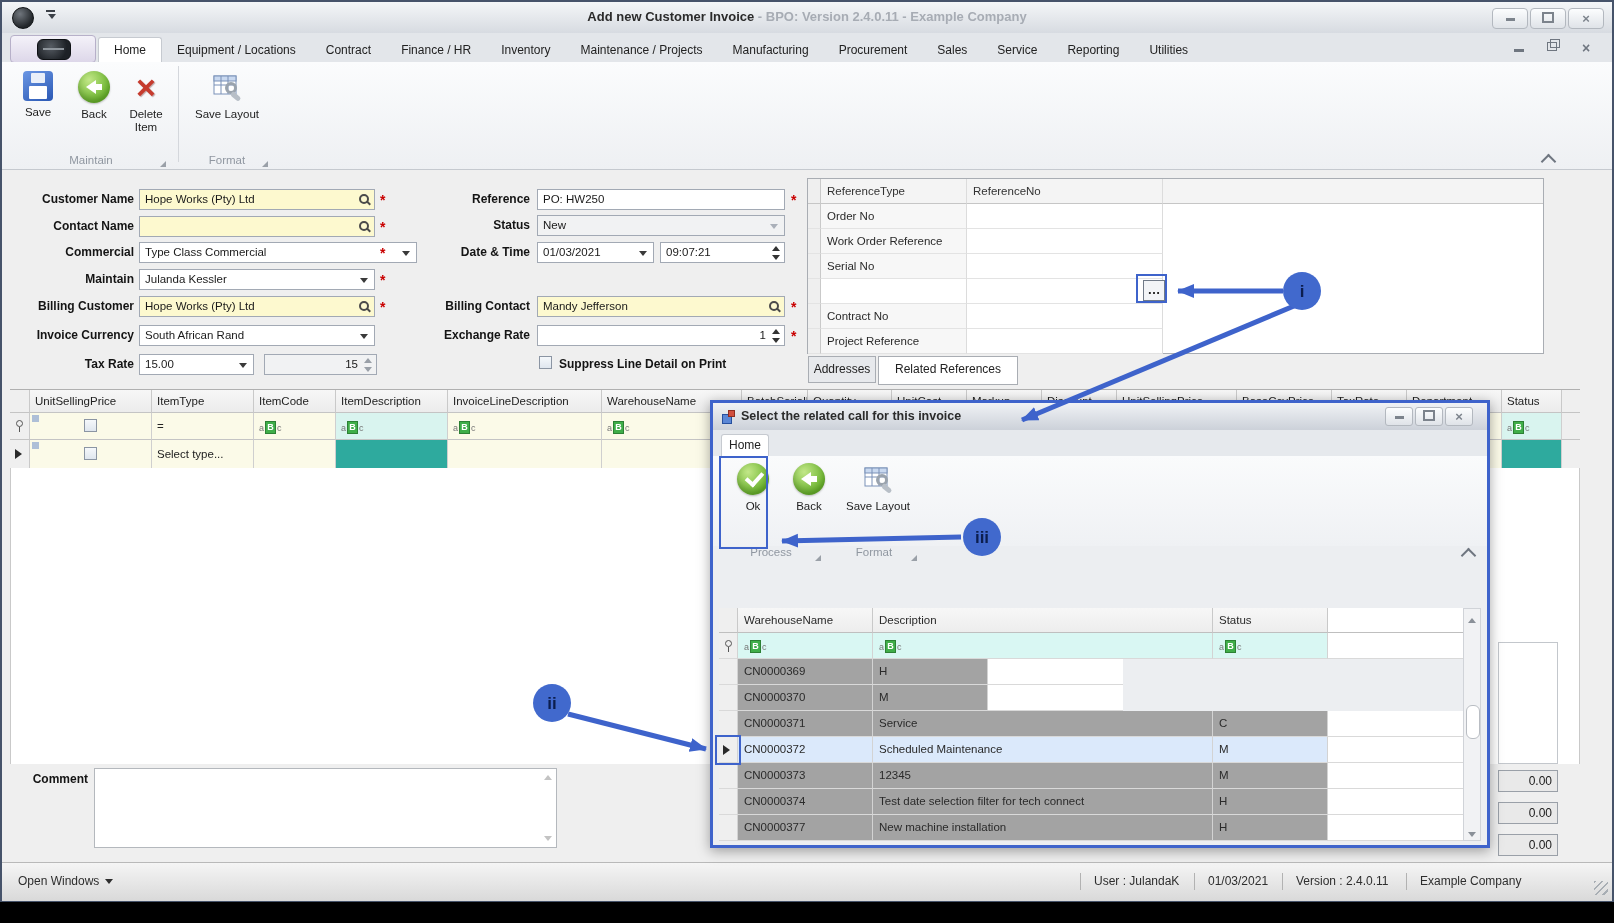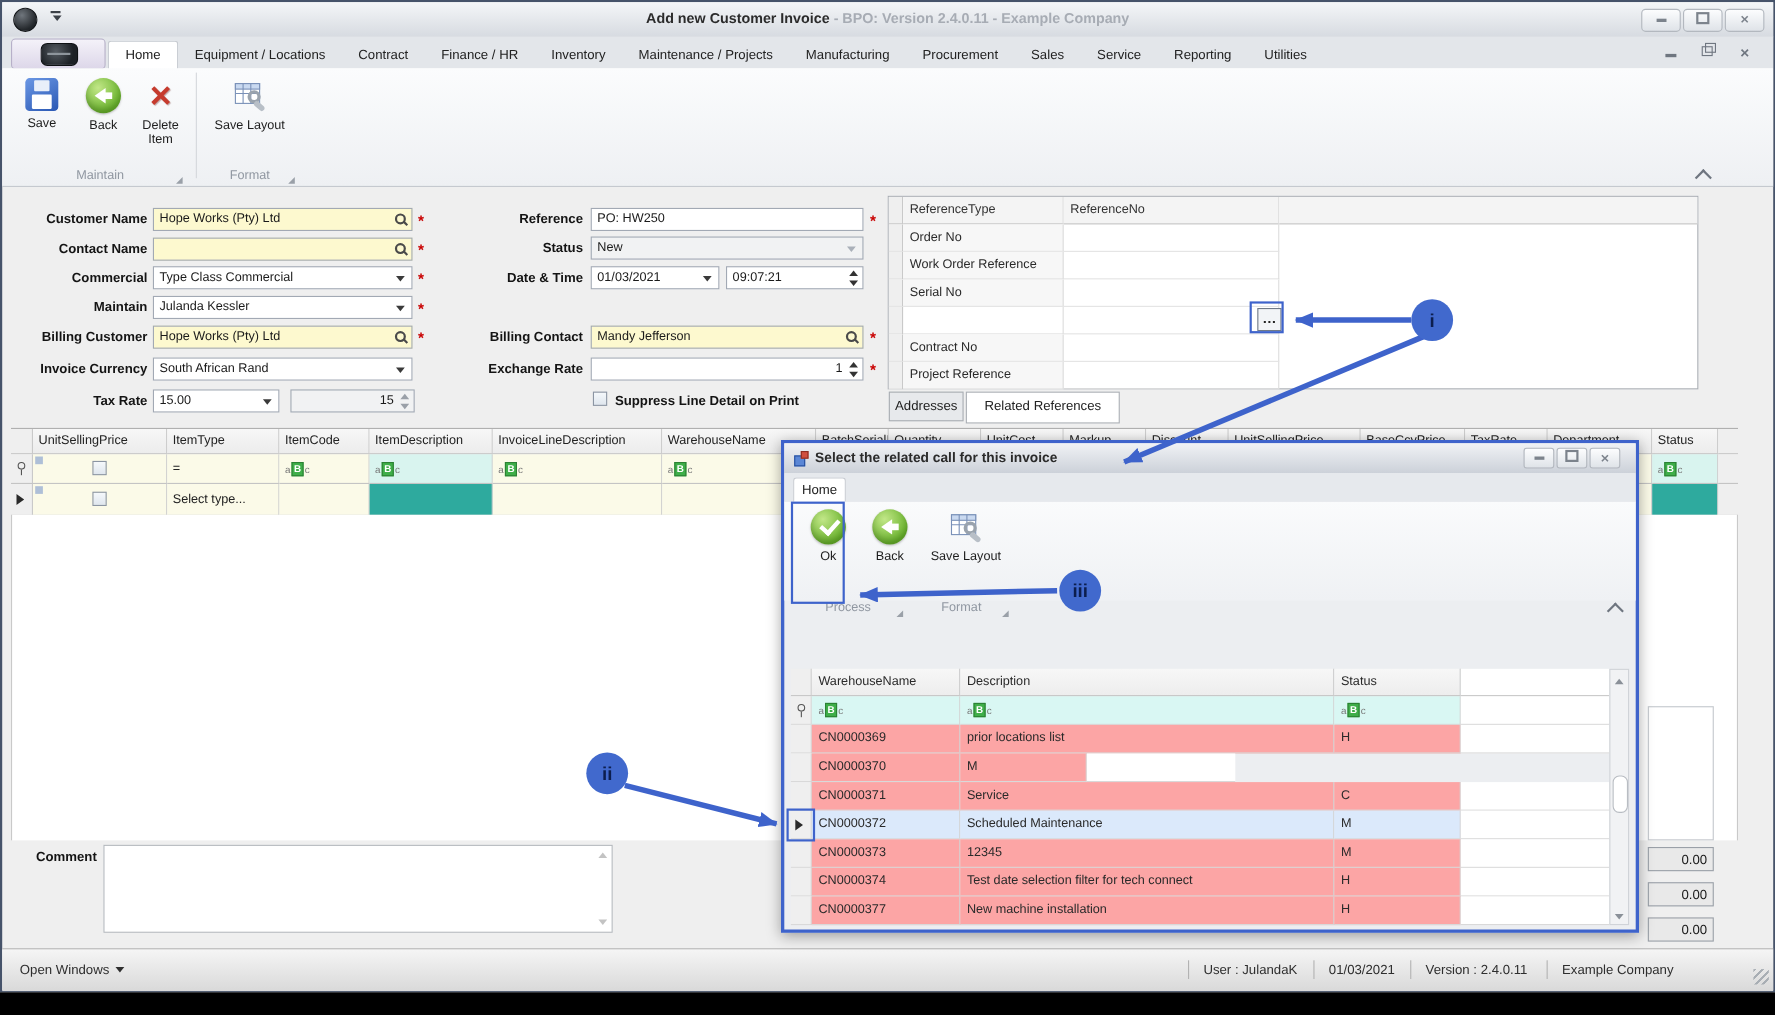--- a/index.html
+++ b/index.html
@@ -154,21 +154,21 @@
   .groupby{position:absolute;left:0;top:161px;width:774px;height:44px;
     background:linear-gradient(100deg,#f7f6fa 40%,#e9e2f2 55%,#f7f4fb 63%,#ddd2ec 76%,#f3eff9 88%);
     border-bottom:1px solid #d4d7dc}
   .groupby .hint{position:absolute;left:14px;top:14px;font-size:12px;color:#b5b5b5}
   .mgrid{position:absolute;left:6px;top:205px;width:762px}
   .mrow{display:flex}
   .mc{box-sizing:border-box;border-right:1px solid #d3d3d3;border-bottom:1px solid #d9d9d9;
     font-size:11.5px;color:#2a2a2a;overflow:hidden;white-space:nowrap;position:relative}
   .mhead .mc{height:25px;background:linear-gradient(#f7f7f7,#ededed);line-height:24px;padding:0 6px;border-right:1px solid #c9c9c9;border-bottom:1px solid #bfbfbf}
   .mfilter .mc{height:26px;background:#d9f7f3;line-height:25px;padding:0 6px}
-  .mdata .mc{height:26px;background:#fca5a5;line-height:25px;padding:0 6px}
+  .mdata .mc{height:26px;background:#a3a3a3;line-height:25px;padding:0 6px}
   .mdata.sel .mc{background:#dbe9fb}
   .mdata .mc.mgutter,.mfilter .mc.mgutter,.mhead .mc.mgutter{background:#efefef;padding:0}
   .mscroll{position:absolute;left:744px;top:0;width:18px;box-sizing:border-box;background:#f1f2f4;border:1px solid #d0d3d8}
   .scbtn{position:absolute;left:0;width:16px;height:17px;text-align:center}
   .thumb{position:absolute;left:2px;width:12px;height:32px;background:#fff;border:1px solid #b9bdc3;border-radius:6px}
   .scarr{display:inline-block;width:0;height:0;border-left:4px solid transparent;border-right:4px solid transparent}
   .scarr.up{border-bottom:5px solid #8a9098;margin-top:6px}
   .scarr.dn{border-top:5px solid #8a9098;margin-top:6px}
   
   .anno{position:absolute;left:0;top:0;width:1614px;height:923px;z-index:60;pointer-events:none}
@@ -257,21 +257,21 @@
   <span class="req" style="left:378px;top:190px">*</span>
 
   <div class="flabel" style="left:0;top:217px;width:132px">Contact Name</div>
   <div class="fld yellow" style="left:137px;top:214px;width:236px">
     <span></span>
     <span class="mag"></span>
   </div>
   <span class="req" style="left:378px;top:217px">*</span>
 
   <div class="flabel" style="left:0;top:243px;width:132px">Commercial</div>
-  <div class="fld" style="left:137px;top:240px;width:236px">
+  <div class="fld" style="left:137px;top:240px;width:278px">
     <span>Type Class Commercial</span>
     <span class="dda"></span>
   </div>
   <span class="req" style="left:378px;top:243px">*</span>
 
   <div class="flabel" style="left:0;top:270px;width:132px">Maintain</div>
   <div class="fld" style="left:137px;top:267px;width:236px">
     <span>Julanda Kessler</span>
     <span class="dda"></span>
   </div>
@@ -537,21 +537,20 @@
           <span class="fpin"></span>
         </div>
       <div class="mc" style="width:135px"><span class="abc"><span class="a"></span><span class="b"></span><span class="c"></span></span></div>
       <div class="mc" style="width:340px"><span class="abc"><span class="a"></span><span class="b"></span><span class="c"></span></span></div>
       <div class="mc" style="width:115px"><span class="abc"><span class="a"></span><span class="b"></span><span class="c"></span></span></div>
       <div class="mc" style="width:135px;background:#fff;border-right:none"></div>
     </div>
     <div class="mrow mdata">
       <div class="mc mgutter" style="width:19px"></div>
       <div class="mc" style="width:135px">CN0000369</div>
-      <div class="mc" style="width:340px">prior locations list</div>
       <div class="mc" style="width:115px">H</div>
       <div class="mc" style="width:135px;background:#fff;border-right:none"></div>
     </div>
     <div class="mrow mdata">
       <div class="mc mgutter" style="width:19px"></div>
       <div class="mc" style="width:135px">CN0000370</div>
       <div class="mc" style="width:115px">M</div>
       <div class="mc" style="width:135px;background:#fff;border-right:none"></div>
     </div>
     <div class="mrow mdata">

